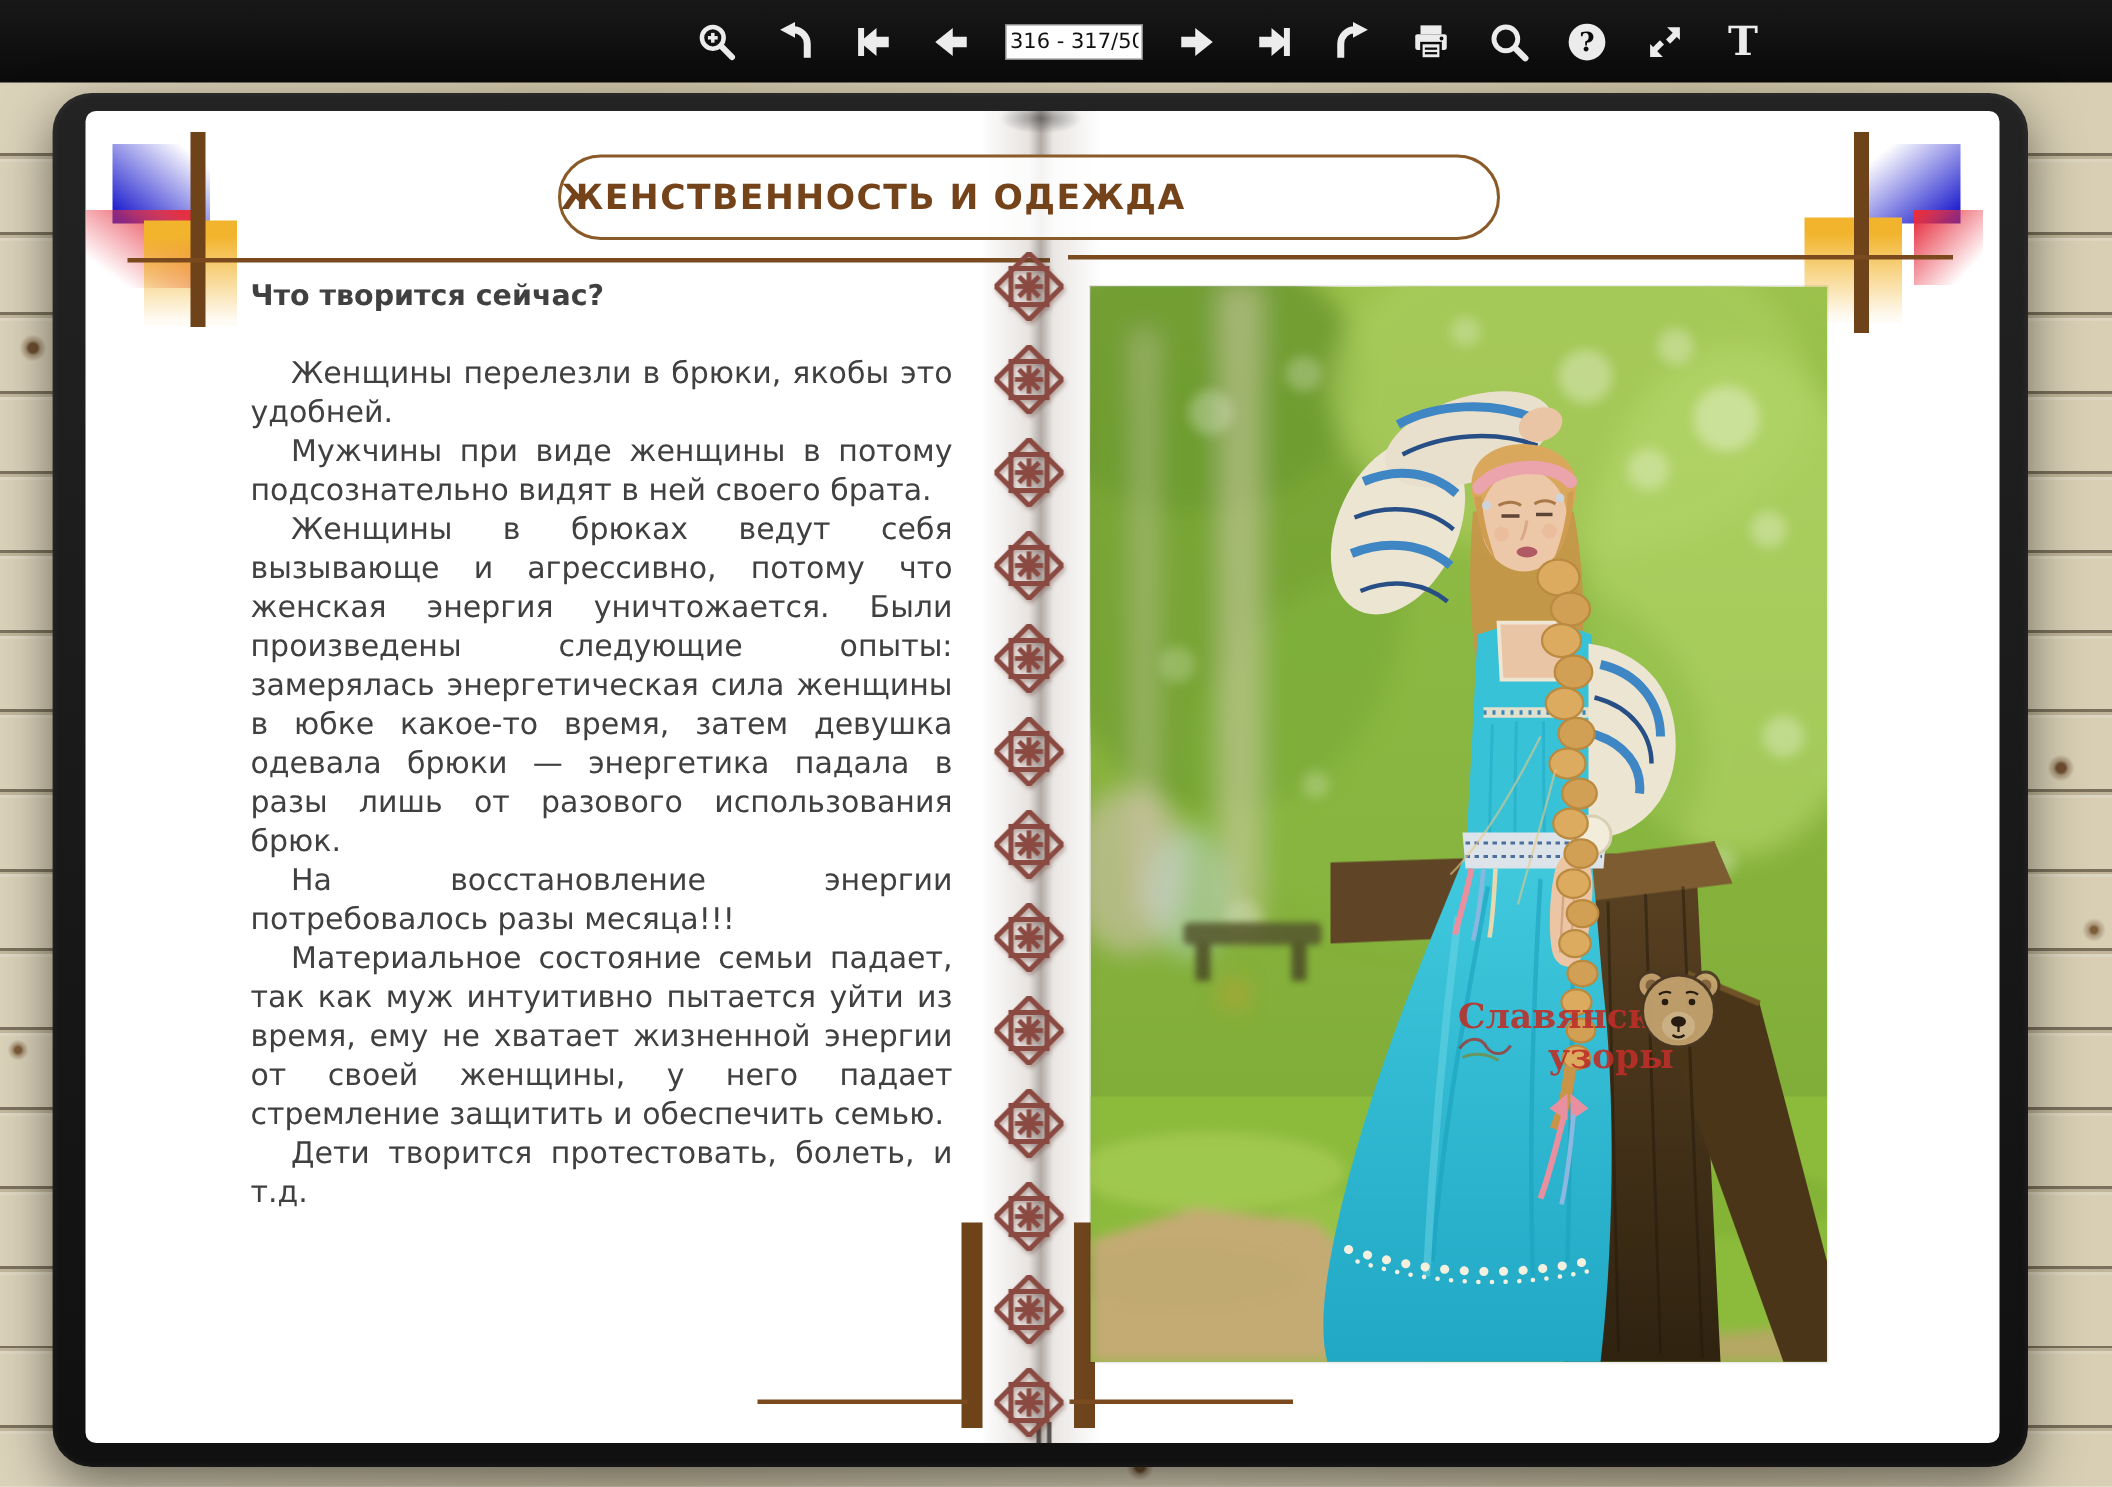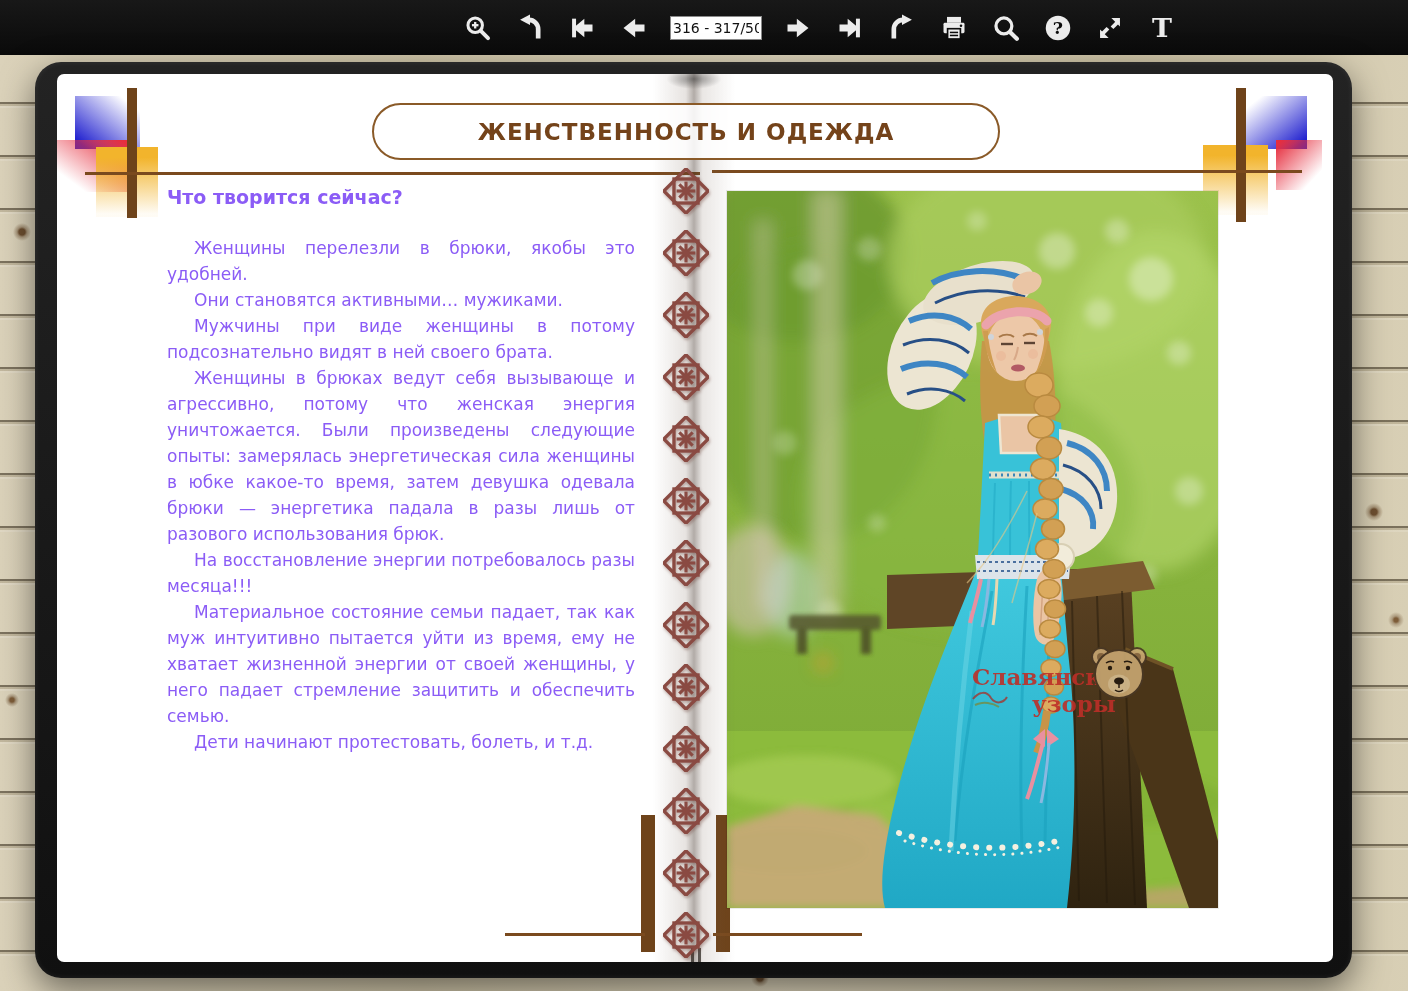--- a/index.html
+++ b/index.html
@@ -54,21 +54,21 @@
     background:linear-gradient(90deg, rgba(0,0,0,0) 0%, rgba(120,100,85,.18) 40%, rgba(70,55,45,.42) 50%, rgba(120,100,85,.16) 60%, rgba(0,0,0,0) 100%);
   }
   .page-half{ position:absolute; top:0; height:888px; z-index:1; }
   .page-left{ left:0; width:637px; }
   .page-right{ left:637px; width:639px; }
 
   
   .title-box{
     position:absolute; left:315px; top:29px; width:628px; height:57px; z-index:9;
     border:2px solid #8a5a28; border-radius:29px; background:rgba(255,255,255,.85);
-    display:flex; align-items:center; justify-content:center;
+    display:flex; align-items:center; 
   }
   .title-box span{
     font-size:23px; font-weight:bold; color:#74431a; letter-spacing:1px; white-space:nowrap;
   }
 
   
   .sq{ position:absolute; z-index:2; }
   .sq-blue-l{ left:18px; top:22px; width:65px; height:53px;
       background:linear-gradient(to top right,#2222cf 10%, rgba(255,255,255,0) 85%);}
   .sq-red-l{ left:0px; top:66px; width:71px; height:52px;
@@ -90,25 +90,25 @@
 
   .line-h{ position:absolute; height:3px; background:#7a4a1e; z-index:3; }
   .line-top-l{ left:28px; top:98px; width:615px; }
   .line-top-r{ left:655px; top:96px; width:590px; }
   .line-bot-l{ left:448px; top:859px; width:140px; }
   .line-bot-r{ left:656px; top:859px; width:149px; }
 
   
   .text-col{
     position:absolute; left:110px; top:112px; width:468px; z-index:4;
-    color:#8b5cf6;
+    color:#404040;
   }
   .text-col h2{ font-size:19px; font-weight:bold; margin-bottom:27px; }
   .text-col p{
-    font-size:17px; line-height:26px; text-align:justify; text-indent:27px;
+    font-size:20px; line-height:26px; text-align:justify; text-indent:27px;
   }
 
   
   .spine-ornaments{
     position:absolute; left:606px; top:94px; width:46px; z-index:8;
     display:flex; flex-direction:column; gap:16px; align-items:center;
   }
   .spine-ornaments svg{ filter:drop-shadow(1.5px 2px 1.5px rgba(90,40,30,.35)); }
 
   
@@ -244,26 +244,25 @@
 
     <div class="title-box">
       <span>ЖЕНСТВЕННОСТЬ И ОДЕЖДА</span>
     </div>
 
     <div class="text-col">
       <h2>Что творится сейчас?</h2>
       <div>
 
       <p>Женщины перелезли в брюки, якобы это удобней.</p>
-          <p>Они становятся активными… мужиками.</p>
           <p>Мужчины при виде женщины в потому подсознательно видят в ней своего брата.</p>
           <p>Женщины в брюках ведут себя вызывающе и агрессивно, потому что женская энергия уничтожается. Были произведены следующие опыты: замерялась энергетическая сила женщины в юбке какое-то время, затем девушка одевала брюки — энергетика падала в разы лишь от разового использования брюк.</p>
           <p>На восстановление энергии потребовалось разы месяца!!!</p>
           <p>Материальное состояние семьи падает, так как муж интуитивно пытается уйти из время, ему не хватает жизненной энергии от своей женщины, у него падает стремление защитить и обеспечить семью.</p>
-          <p>Дети начинают протестовать, болеть, и т.д.</p>
+          <p>Дети творится протестовать, болеть, и т.д.</p>
         </div>
     </div>
 
     <div class="spine-ornaments">
 
         <svg viewBox="0 0 44 44" width="46" height="46">
           <g fill="none" stroke="#8a4a42" stroke-width="3.2">
             <rect x="7" y="7" width="30" height="30" transform="rotate(45 22 22)"></rect>
             <rect x="10.5" y="10.5" width="23" height="23"></rect>
             <g stroke-width="3">

